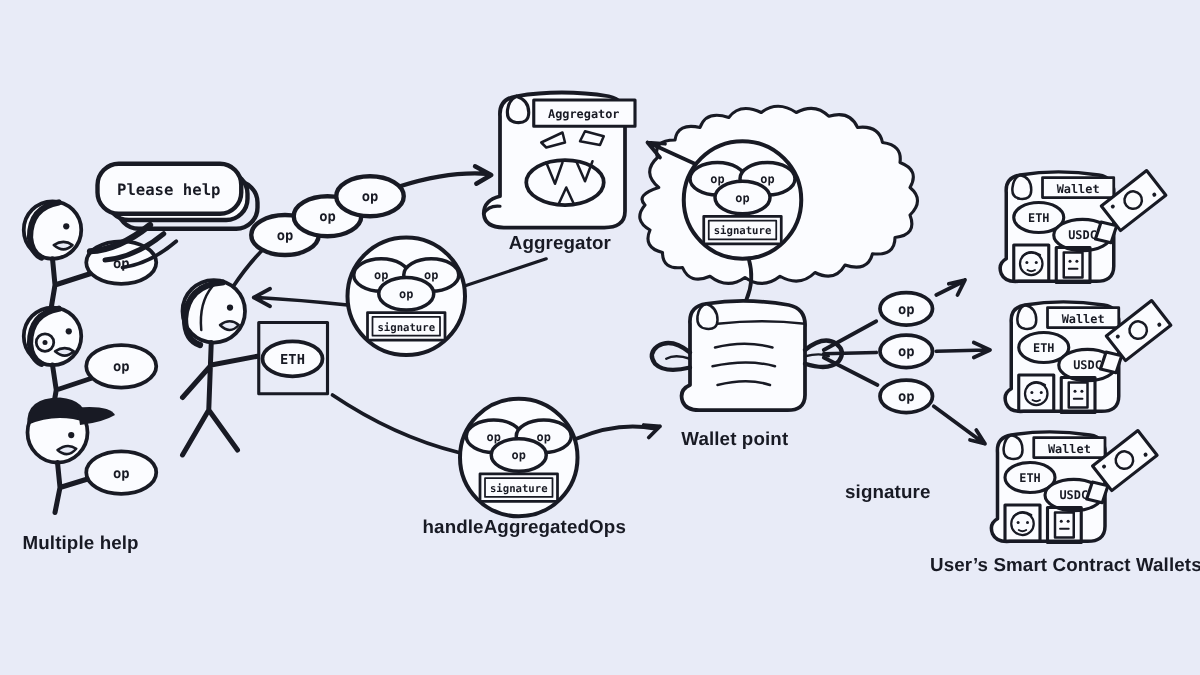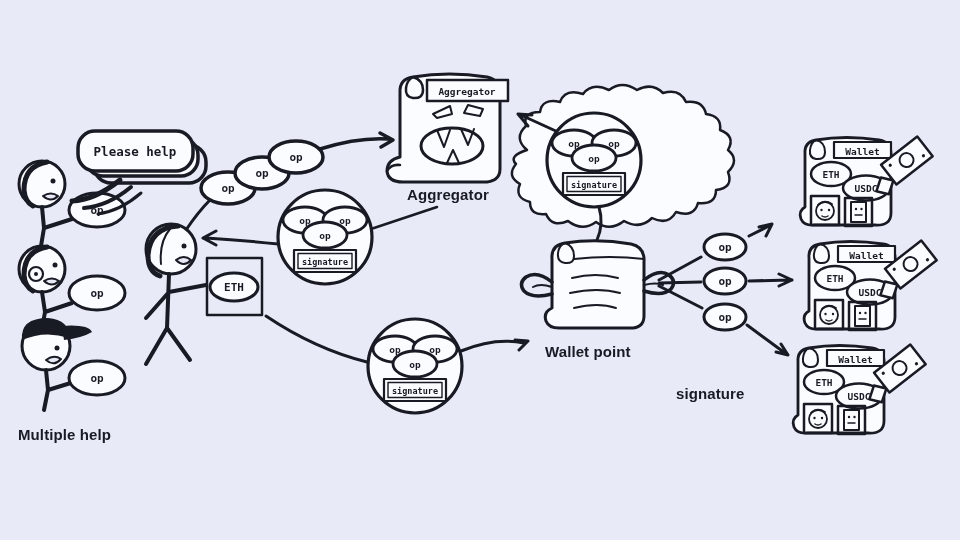--- a/index.html
+++ b/index.html
@@ -215,15 +215,17 @@
   <text x="870" y="295.5" class="t9">USDC</text>
 
   <use href="#wallet-shape" x="791" y="341"></use>
   <text x="855.5" y="362.5" class="t9">Wallet</text>
   <text x="824" y="385.5" class="t9">ETH</text>
   <text x="859" y="399.5" class="t9">USDC</text>
 </svg>
 
 <div class="lbl" style="left:407px;top:186px">Aggregator</div>
 <div class="lbl" style="left:18px;top:426px">Multiple help</div>
+<div class="lbl" style="left:338px;top:413px">handleAggregatedOps</div>
 <div class="lbl" style="left:545px;top:343px">Wallet point</div>
 <div class="lbl" style="left:676px;top:385px">signature</div>
+<div class="lbl" style="left:744px;top:444px">User’s Smart Contract Wallets</div>
 </div>
 
 </body></html>

